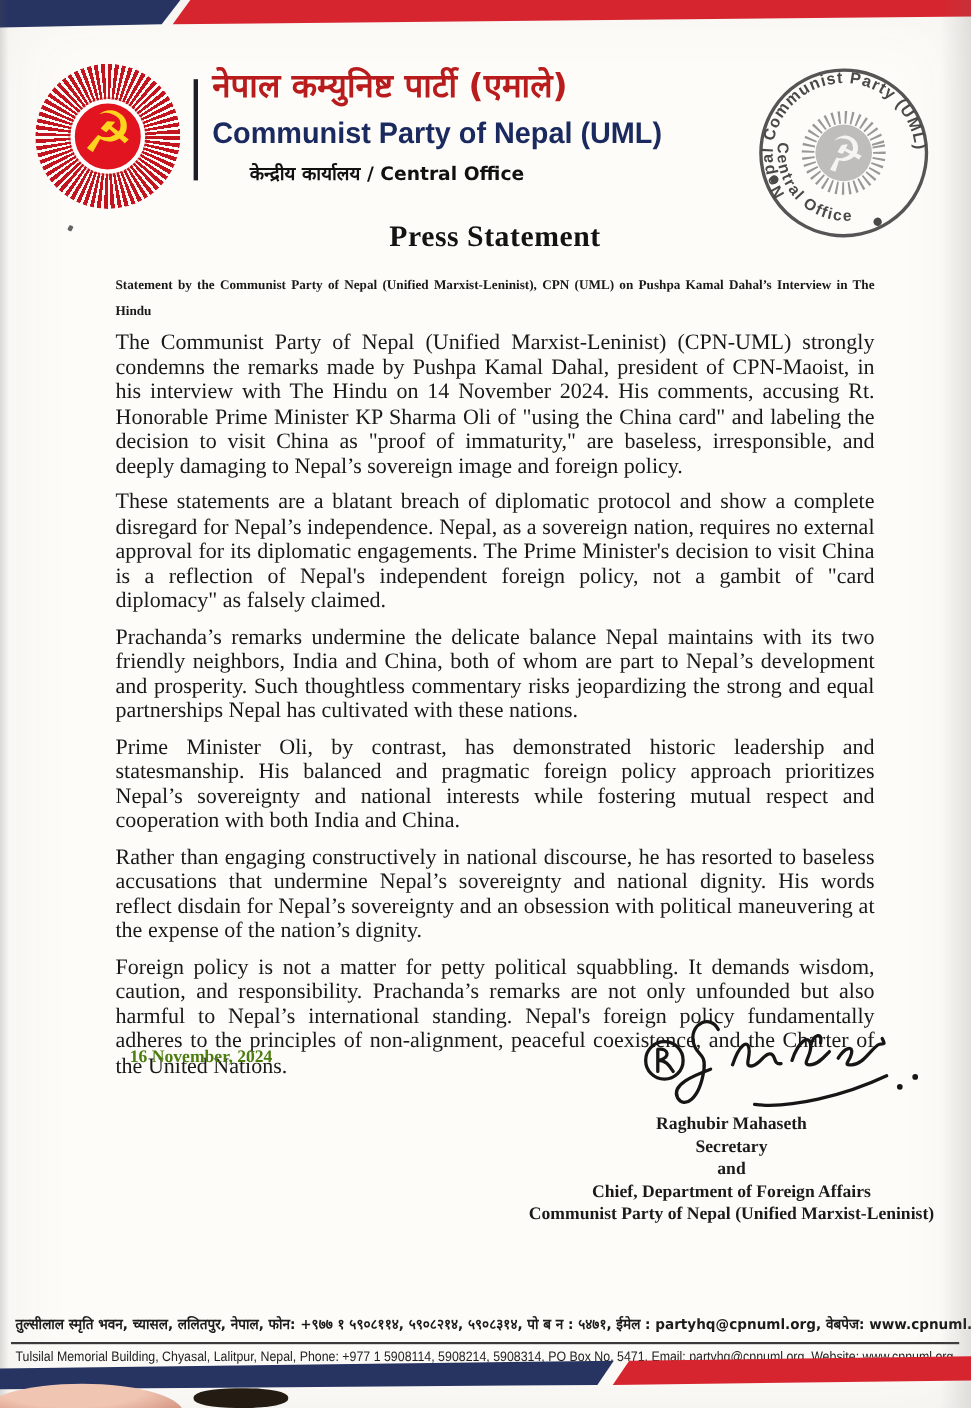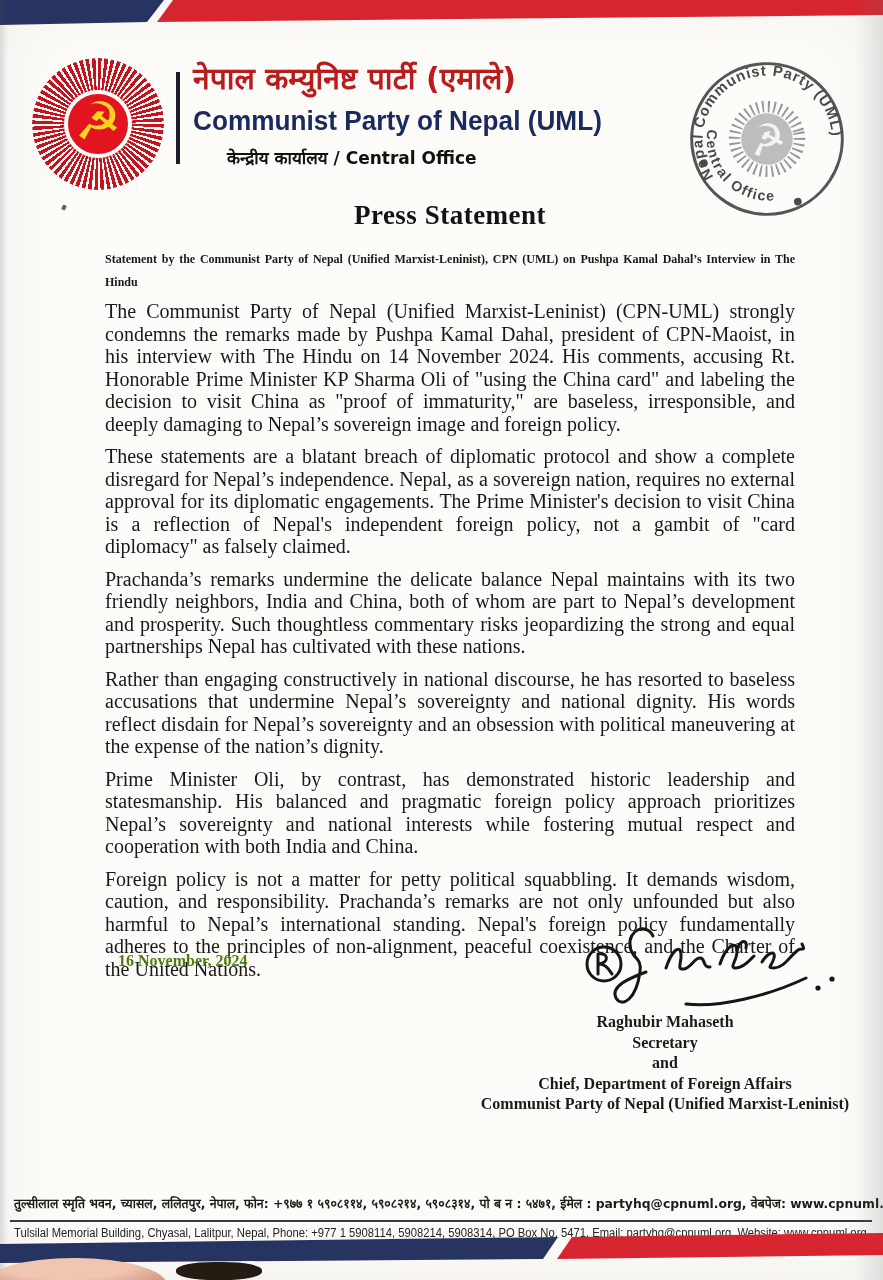--- a/index.html
+++ b/index.html
@@ -99,22 +99,22 @@
     <text x="85" y="101" font-size="44" text-anchor="middle" fill="#f4f4f4" font-family="'DejaVu Sans',sans-serif">☭</text>
   </svg>
 
   <div class="speck"></div>
   <div class="body-text">
     <h1 class="doc-title">Press Statement</h1>
     <div class="subject">Statement by the Communist Party of Nepal (Unified Marxist-Leninist), CPN (UML) on Pushpa Kamal Dahal’s Interview in The Hindu</div>
     <p>The Communist Party of Nepal (Unified Marxist-Leninist) (CPN-UML) strongly condemns the remarks made by Pushpa Kamal Dahal, president of CPN-Maoist, in his interview with The Hindu on 14 November 2024. His comments, accusing Rt. Honorable Prime Minister KP Sharma Oli of "using the China card" and labeling the decision to visit China as "proof of immaturity," are baseless, irresponsible, and deeply damaging to Nepal’s sovereign image and foreign policy.</p>
     <p>These statements are a blatant breach of diplomatic protocol and show a complete disregard for Nepal’s independence. Nepal, as a sovereign nation, requires no external approval for its diplomatic engagements. The Prime Minister's decision to visit China is a reflection of Nepal's independent foreign policy, not a gambit of "card diplomacy" as falsely claimed.</p>
     <p>Prachanda’s remarks undermine the delicate balance Nepal maintains with its two friendly neighbors, India and China, both of whom are part to Nepal’s development and prosperity. Such thoughtless commentary risks jeopardizing the strong and equal partnerships Nepal has cultivated with these nations.</p>
+    <p>Prime Minister Oli, by contrast, has demonstrated historic leadership and statesmanship. His balanced and pragmatic foreign policy approach prioritizes Nepal’s sovereignty and national interests while fostering mutual respect and cooperation with both India and China.</p>
     <p>Rather than engaging constructively in national discourse, he has resorted to baseless accusations that undermine Nepal’s sovereignty and national dignity. His words reflect disdain for Nepal’s sovereignty and an obsession with political maneuvering at the expense of the nation’s dignity.</p>
-    <p>Prime Minister Oli, by contrast, has demonstrated historic leadership and statesmanship. His balanced and pragmatic foreign policy approach prioritizes Nepal’s sovereignty and national interests while fostering mutual respect and cooperation with both India and China.</p>
     <p>Foreign policy is not a matter for petty political squabbling. It demands wisdom, caution, and responsibility. Prachanda’s remarks are not only unfounded but also harmful to Nepal’s international standing. Nepal's foreign policy fundamentally adheres to the principles of non-alignment, peaceful coexistence, and the Charter of the United Nations.</p>
   </div>
 
   <div class="date-line">16 November, 2024</div>
 
   <svg class="signature" width="258" height="102" viewBox="0 0 258 102">
     <g fill="none" stroke="#161616" stroke-width="3" stroke-linecap="round" stroke-linejoin="round">
       <circle cx="26" cy="48" r="17"></circle>
       <path d="M20,38 L20,58 M20,38 C30,36 32,46 21,48 C28,48 31,54 34,58"></path>
       <path d="M75,20 C68,6 50,14 52,30 C54,44 64,40 62,56 C58,84 44,92 38,82 C32,70 52,62 68,56"></path>

